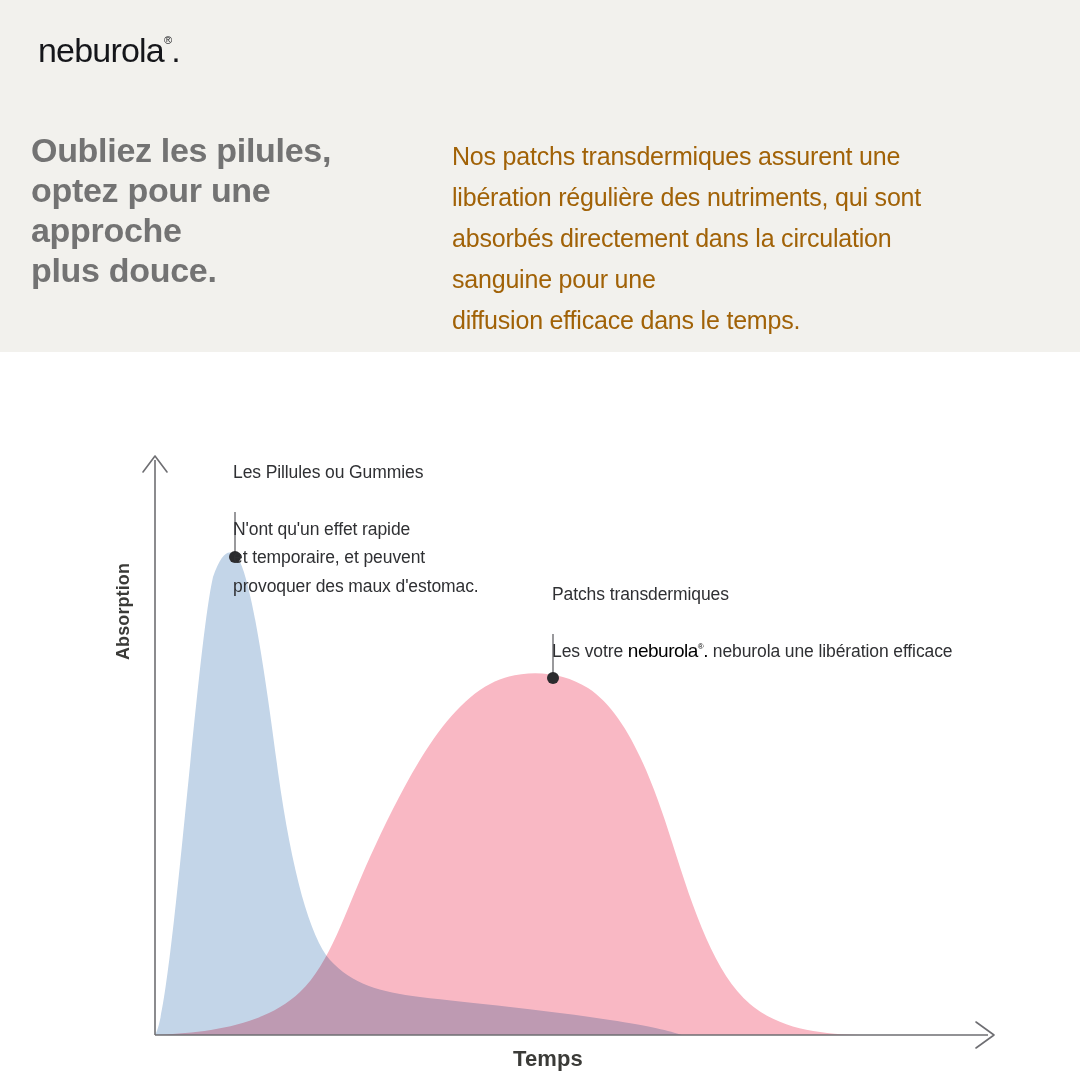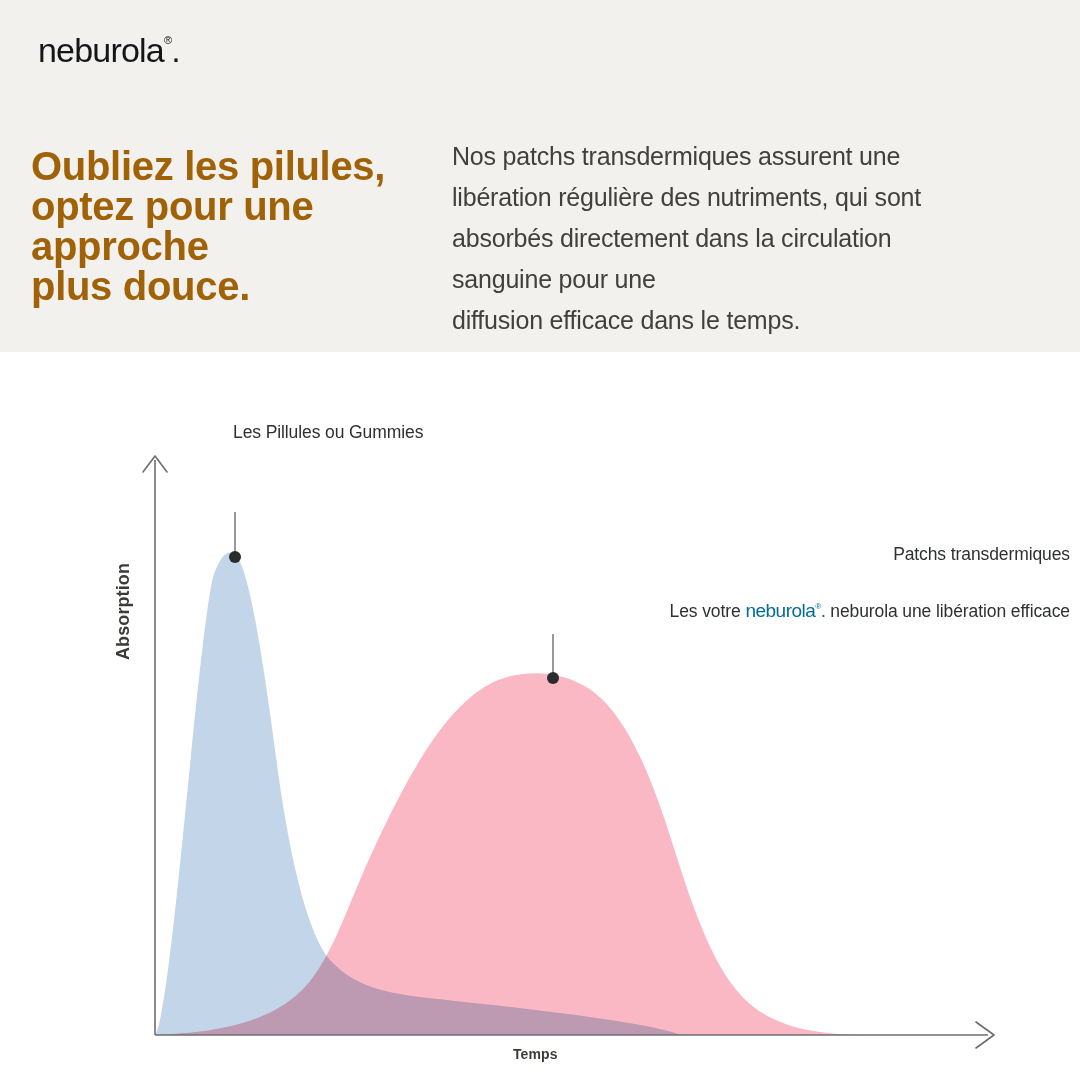--- a/index.html
+++ b/index.html
@@ -51,39 +51,38 @@
     left: 0; top: 0;
     width: 1080px;
     height: 352px;
   }
 
   .headline {
     position: absolute;
     left: 31px;
     top: 130px;
     width: 400px;
-    font-size: 40px;
+    font-size: 34px;
     font-weight: 700;
     line-height: 40px;
     letter-spacing: -0.3px;
-    color: #a16207;
+    color: #737373;
     white-space: pre-line;
-    margin-top: 16px;
   }
 
   .subcopy {
     position: absolute;
     left: 452px;
     top: 136px;
     width: 615px;
     font-size: 25px;
     font-weight: 400;
     line-height: 41px;
     letter-spacing: -0.2px;
-    color: #404040;
+    color: #a16207;
     white-space: pre-line;
   }
 
   
   .chart-area {
     position: absolute;
     left: 0;
     top: 352px;
     width: 1080px;
     height: 728px;
@@ -102,33 +101,32 @@
     line-height: 28.5px;
     letter-spacing: -0.1px;
     white-space: pre-line;
   }
   .annot-left {
     left: 233px;
     top: 389px;
     width: 330px;
   }
   .annot-right {
-    left: 570px;
+    left: 552px;
     top: 511px;
     width: 500px;
-    text-align: right;
-  }
-  .annot-title { display: block; }
+  }
+  .annot-title { display: block; margin-top: 40px; }
   .annot-body  { display: block; }
   .annot-body-inline { display: block; }
 
   .inline-brand {
     font-size: 19px;
     letter-spacing: -0.5px;
-    color: #0369a1;
+    color: #000000;
     position: relative;
   }
   .inline-brand .logo-reg {
     font-size: 8px;
     vertical-align: super;
     margin-left: 0px;
   }
 
   
   .axis-label-y {
@@ -140,21 +138,21 @@
     letter-spacing: 0.1px;
     color: #3b3b38;
     transform: rotate(-90deg);
     transform-origin: left top;
     white-space: nowrap;
   }
   .axis-label-x {
     position: absolute;
     left: 513px;
     top: 1046px;
-    font-size: 14px;
+    font-size: 22px;
     font-weight: 700;
     letter-spacing: 0.1px;
     color: #3b3b38;
     white-space: nowrap;
   }
 </style>
 </head>
 <body>
 
 <div class="header-band">
@@ -213,20 +211,23 @@
     <line x1="553" y1="326" x2="553" y2="282" stroke="#6e6e72" stroke-width="1.4"></line>
     <circle cx="553" cy="326" r="6" fill="#2b2b2e"></circle>
   </svg>
 
   <div style="position:absolute;left:0;top:0;width:1080px;height:728px;pointer-events:none;">
   </div>
 </div>
 
 <div class="annot annot-left">
   <span class="annot-title">Les Pillules ou Gummies</span>
+  <span class="annot-body">N'ont qu'un effet rapide
+et temporaire, et peuvent
+provoquer des maux d'estomac.</span>
 </div>
 
 <div class="annot annot-right">
   <span class="annot-title">Patchs transdermiques</span>
   <span class="annot-body-inline"><span>Les votre </span><span class="inline-brand"><span>neburola</span><span class="logo-reg">®</span><span>.</span></span><span> neburola une libération efficace</span></span>
 </div>
 
 <div class="axis-label-y">Absorption</div>
 <div class="axis-label-x">Temps</div>
 

